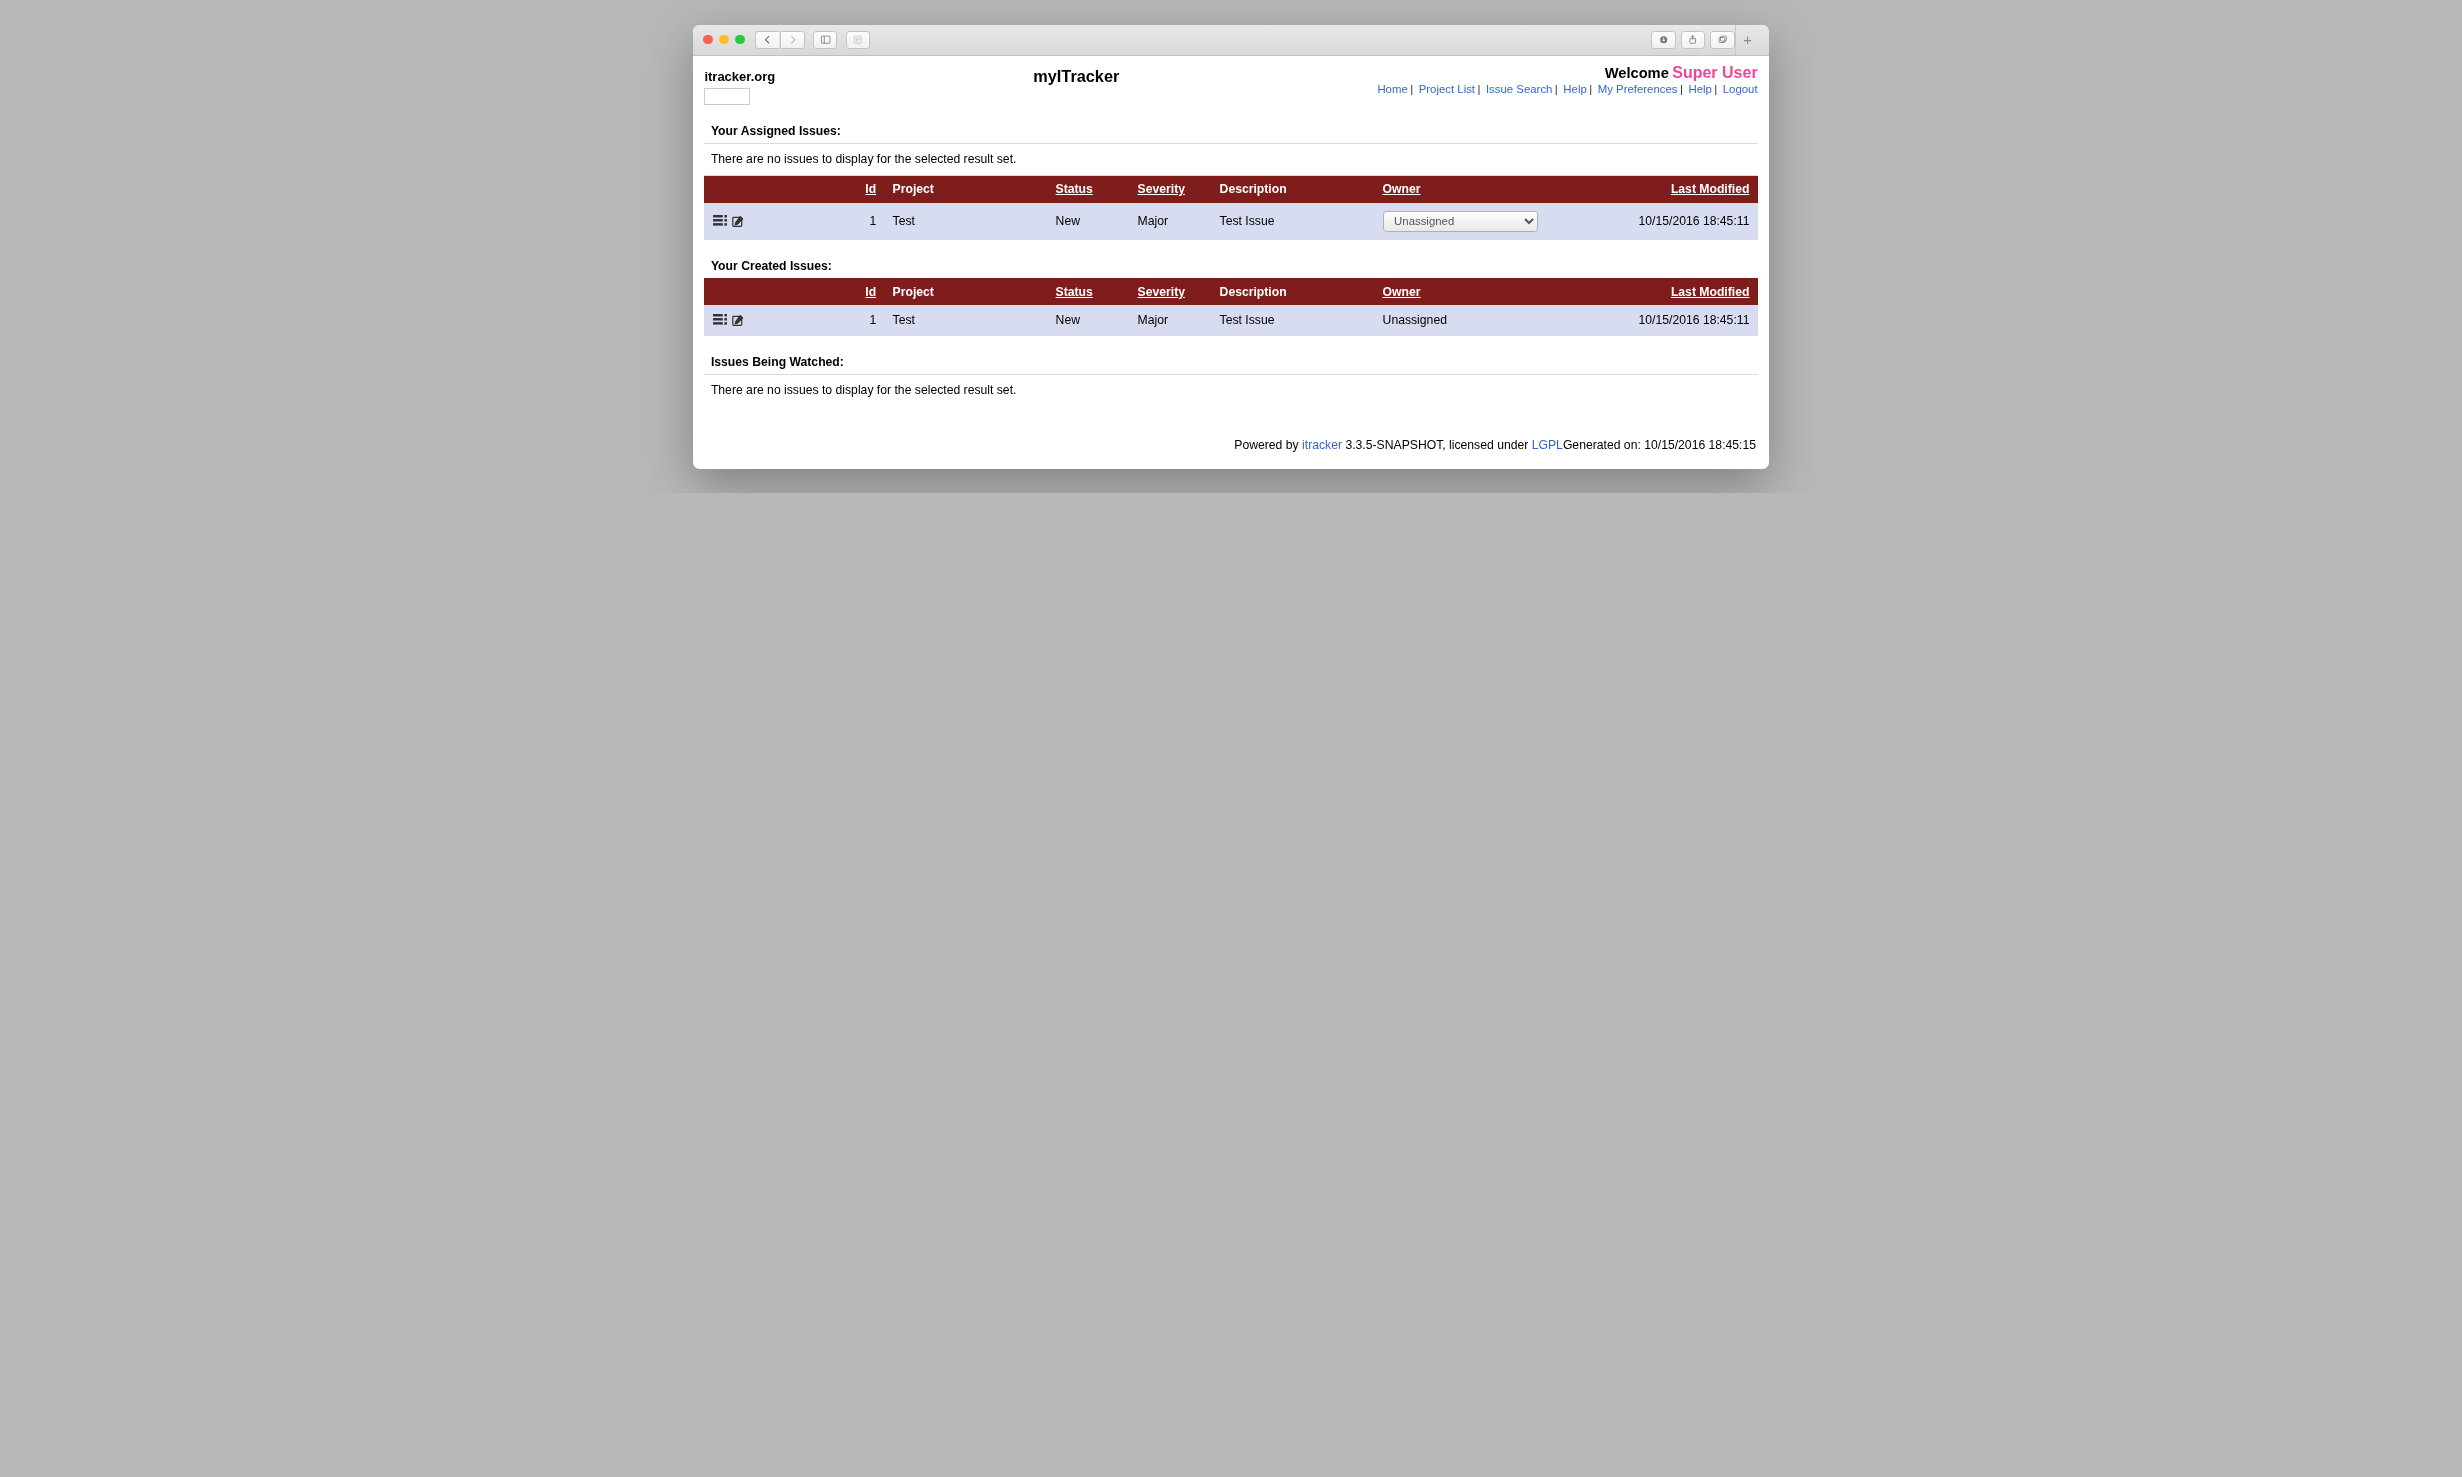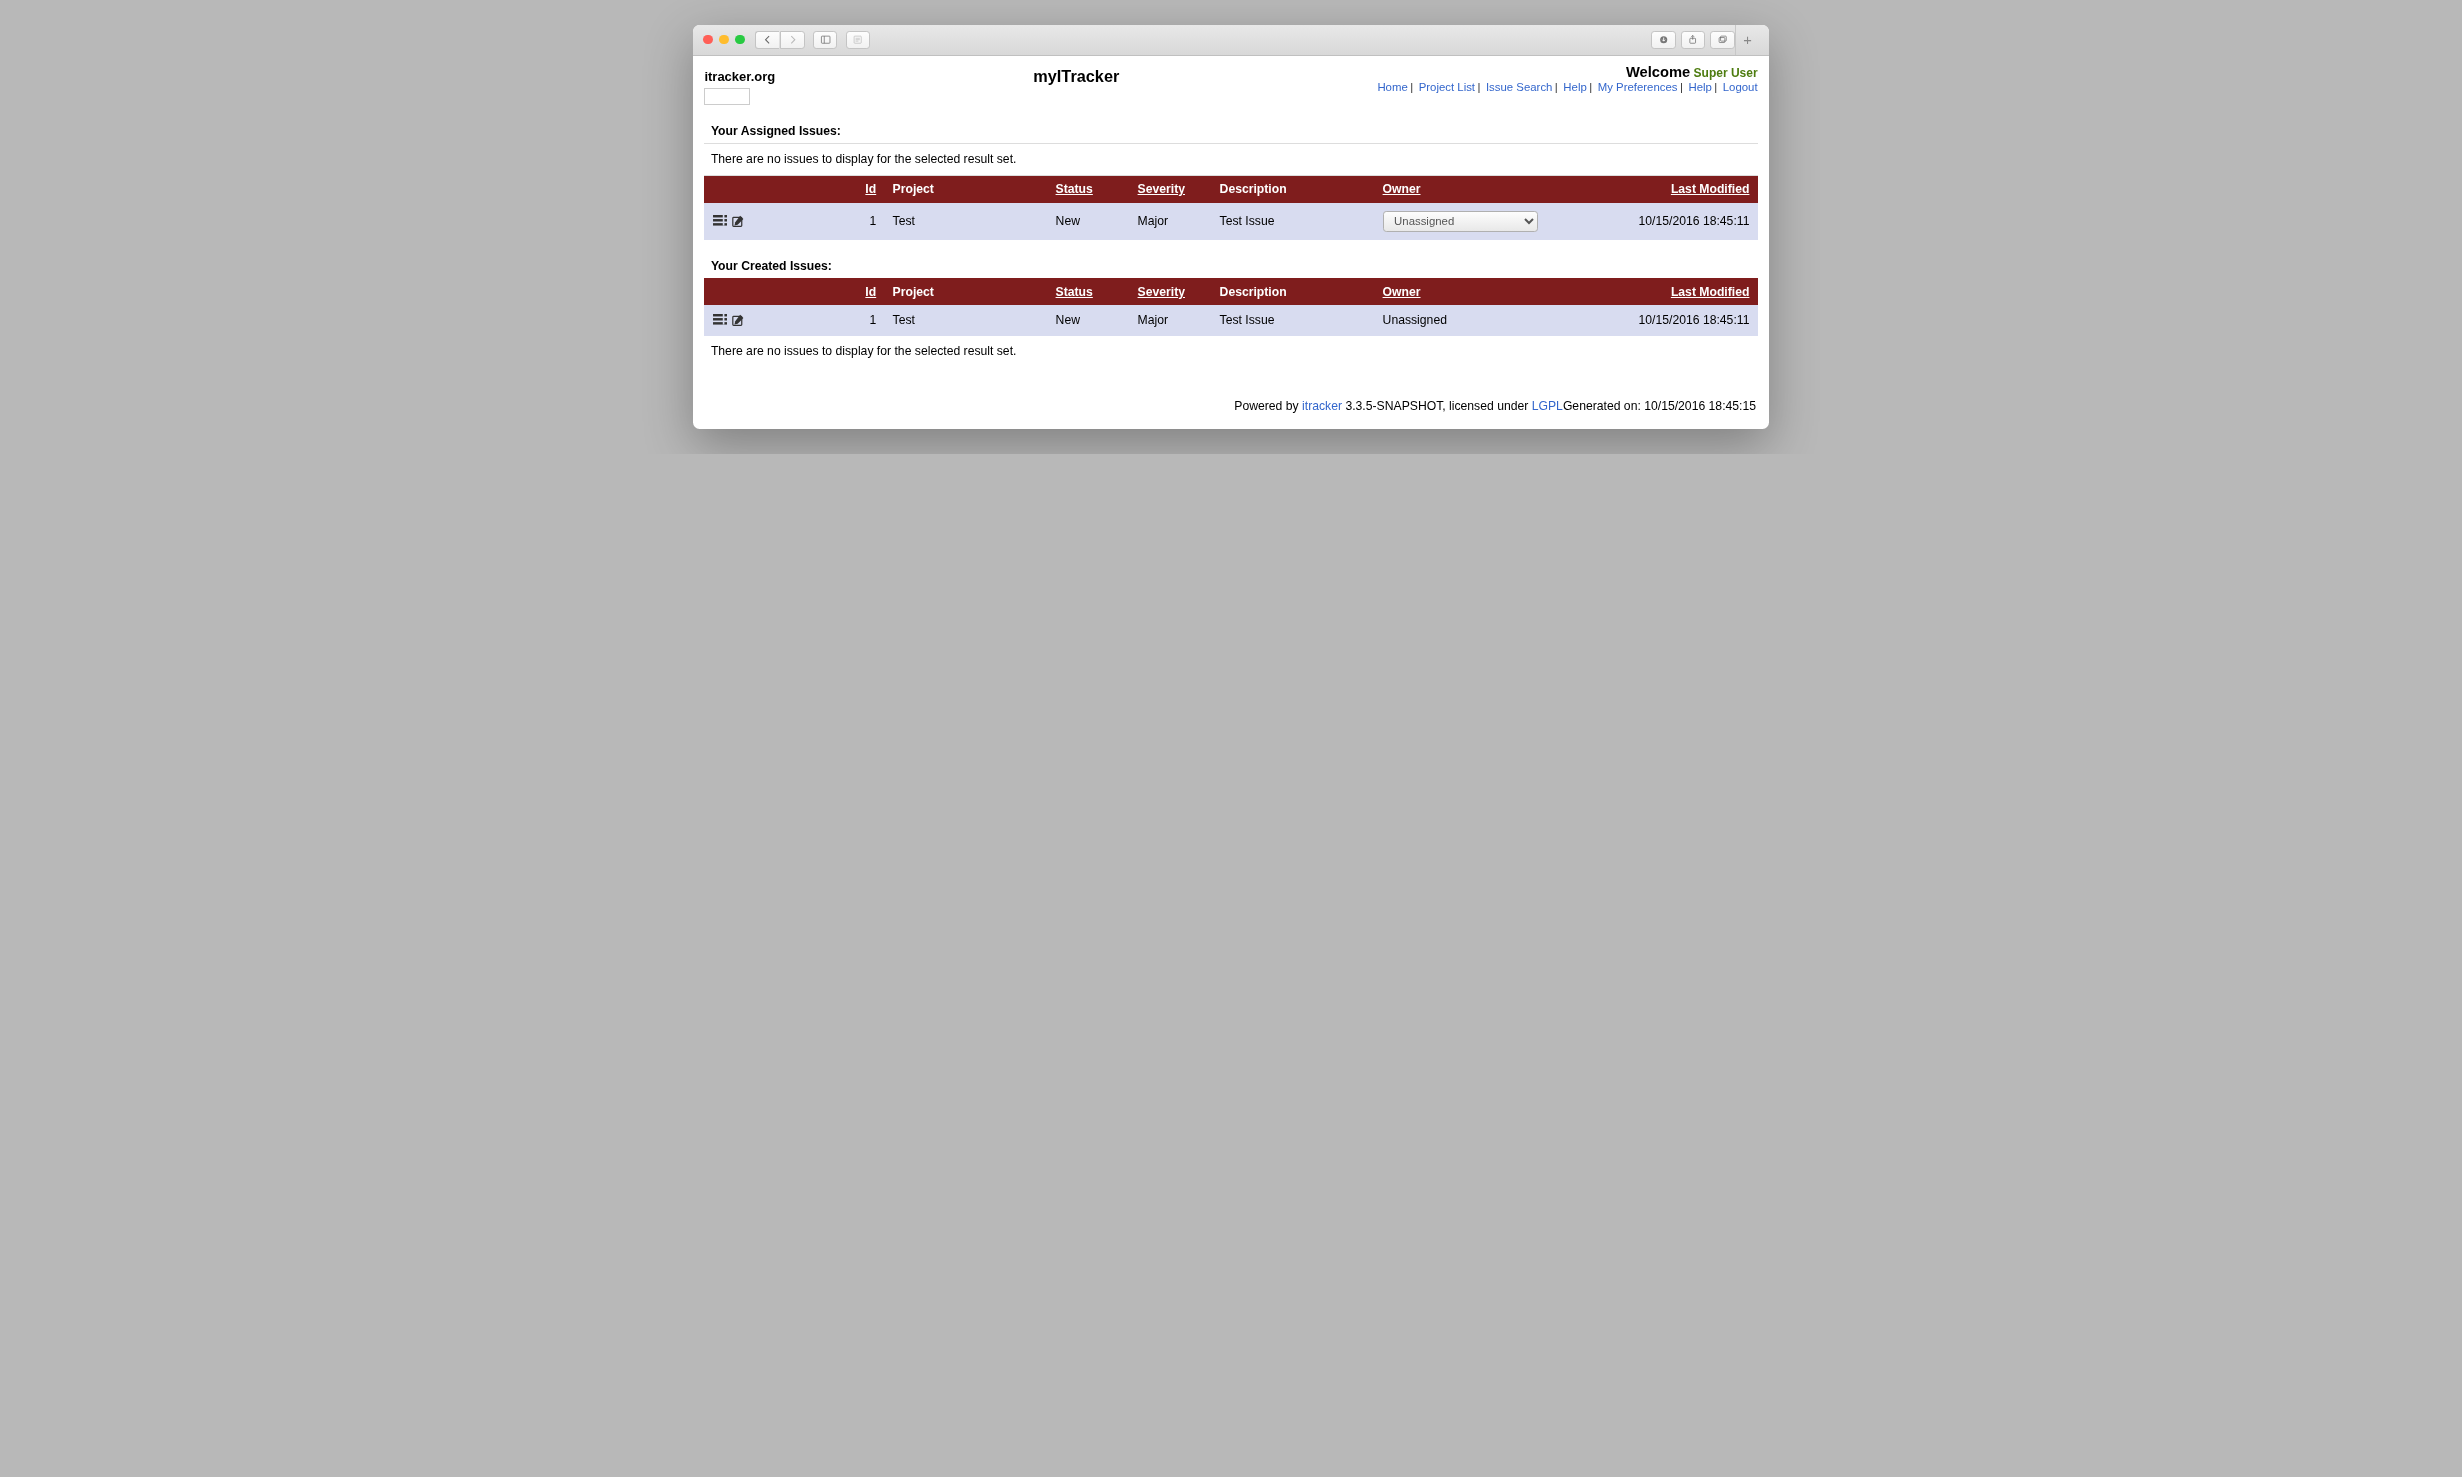--- a/index.html
+++ b/index.html
@@ -99,22 +99,22 @@
       margin-top: 3.3px;
     }
     .header-right {
       text-align: right;
     }
     .welcome {
       font-size: 14.7px;
       font-weight: bold;
     }
     .user-name {
-      color: #4d7c0f;
-      font-size: 12px;
+      color: #ec4899;
+      font-size: 16px;
       font-weight: bold;
     }
     .nav-links {
       font-size: 11.4px;
       margin-top: 1.6px;
     }
     .nav-links a {
       color: #3366cc;
       text-decoration: none;
       cursor: pointer;
@@ -366,20 +366,21 @@
           <td>Test</td>
           <td>New</td>
           <td>Major</td>
           <td>Test Issue</td>
           <td>Unassigned</td>
           <td class="right">10/15/2016 18:45:11</td>
         </tr>
       </tbody>
     </table>
 
+    <div class="section-hdr">Issues Being Watched:</div>
     <div class="empty-msg" style="border-bottom:none;">There are no issues to display for the selected result set.</div>
 
     <div class="footer-row">
       <div>
         <span>Powered by </span><a>itracker</a><span> 3.3.5-SNAPSHOT, licensed under </span><a>LGPL</a>
       </div>
       <div>
         <span>Generated on: </span><span>10/15/2016 18:45:15</span>
       </div>
     </div>

